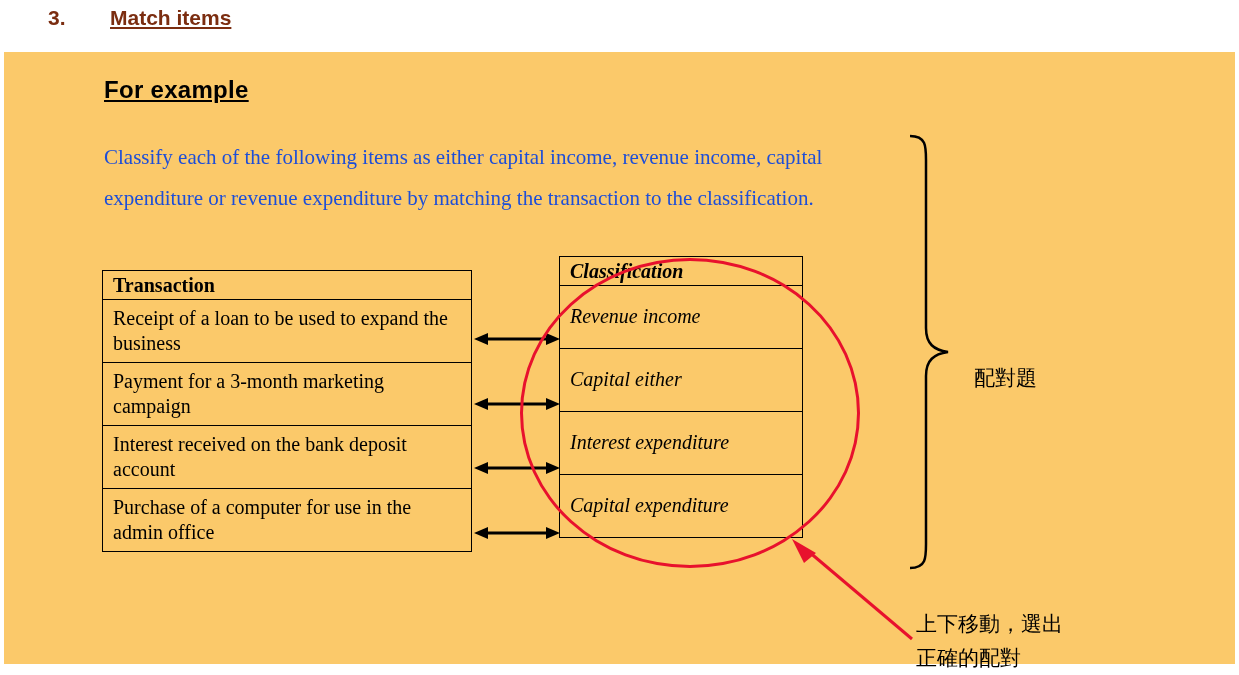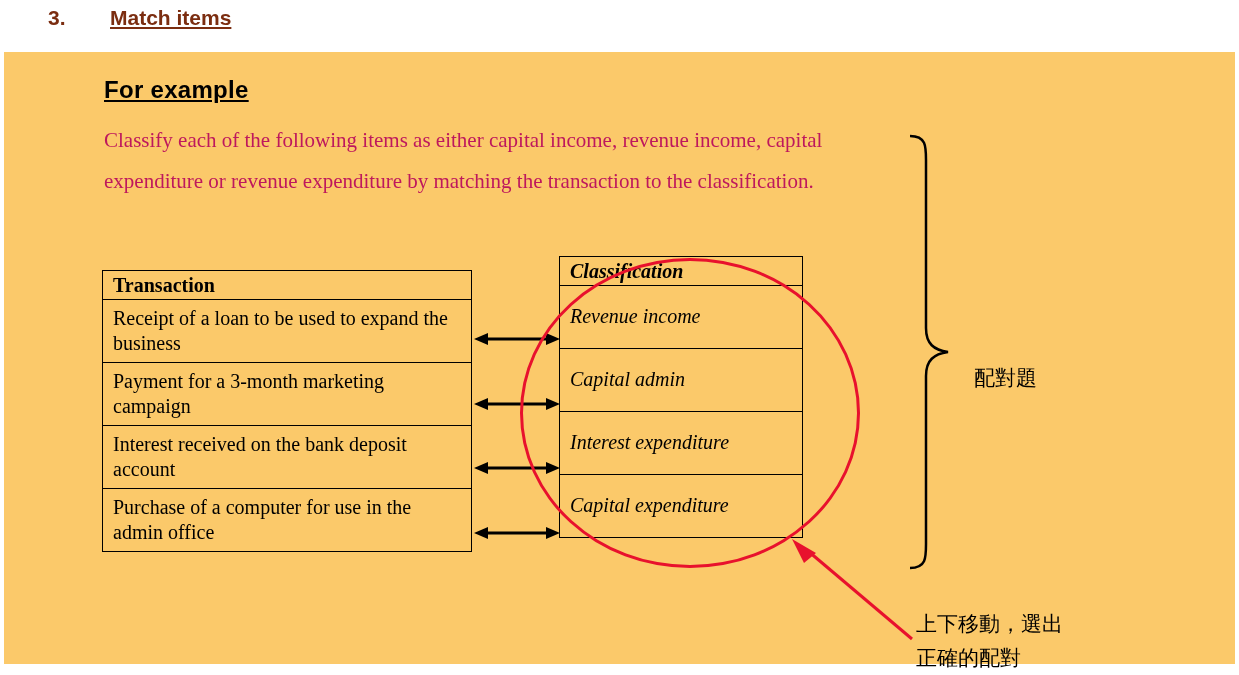--- a/index.html
+++ b/index.html
@@ -59,25 +59,25 @@
     font-weight: bold;
     font-size: 24px;
     color: #000000;
     text-decoration: underline;
     letter-spacing: 0.3px;
   }
 
   #intro {
     position: absolute;
     left: 100px;
-    top: 68px;
+    top: 85px;
     width: 740px;
     font-size: 21px;
     line-height: 41px;
-    color: #be185d;
+    color: #1d4ed8;
   }
 
   
   table.match-table {
     position: absolute;
     border-collapse: collapse;
     background: transparent;
     table-layout: fixed;
   }
   table.match-table td,
@@ -203,21 +203,21 @@
 
   <table id="classification-table" class="match-table">
     <tbody>
         <tr>
       <th>Classification</th>
     </tr>
     <tr>
       <td>Revenue income</td>
     </tr>
     <tr>
-      <td>Capital admin</td>
+      <td>Capital either</td>
     </tr>
     <tr>
       <td>Interest expenditure</td>
     </tr>
     <tr>
       <td>Capital expenditure</td>
     </tr>
   </tbody>
     </table>
 

